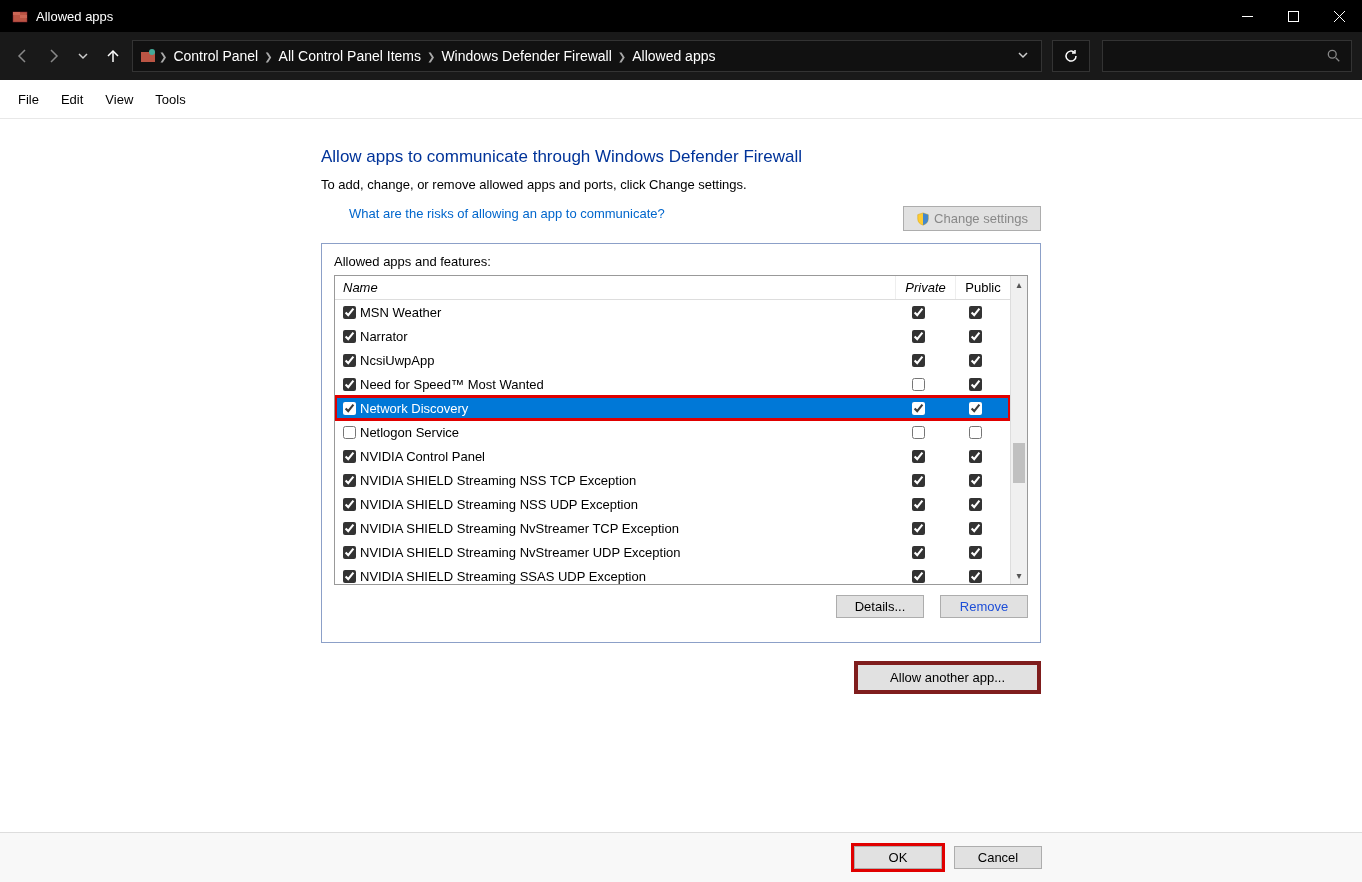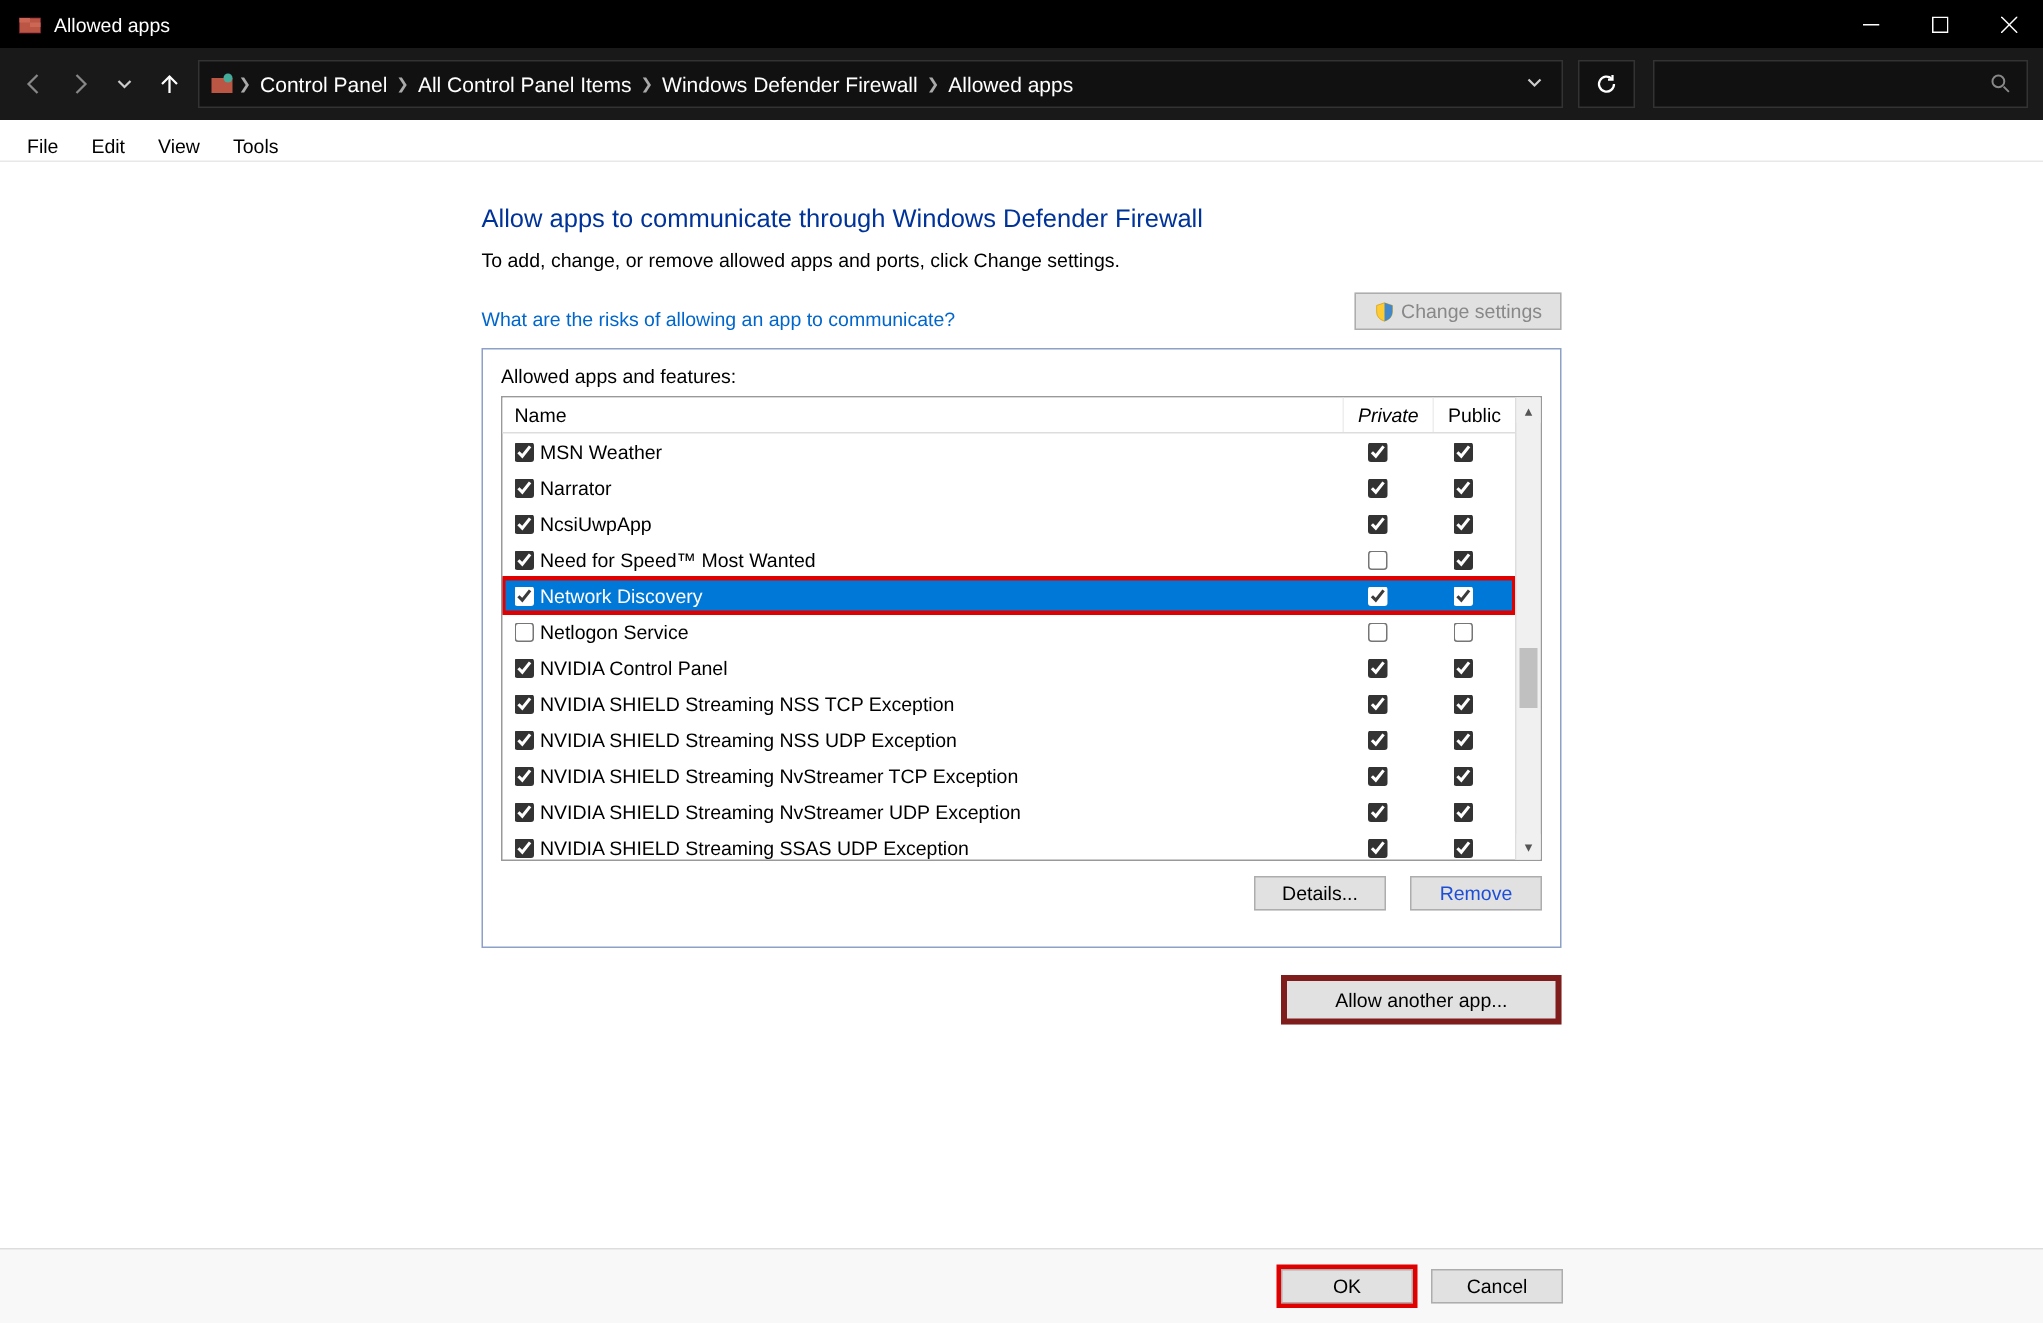--- a/index.html
+++ b/index.html
@@ -21,41 +21,41 @@
   .breadcrumb-wrap { flex: 1; background: #111; border: 1px solid #333; height: 32px; display: flex; align-items: center; padding: 0 6px; color: #fff; }
   .bc-icon { width: 18px; height: 18px; margin-right: 2px; display:flex; align-items:center; justify-content:center;}
   .bc-seg { padding: 0 6px; font-size: 14px; color: #fff; }
   .bc-sep { color: #aaa; font-size: 10px; }
   .bc-spacer { flex: 1; }
   .bc-dropdown { color: #aaa; padding: 0 6px; }
   .refresh-btn { width: 38px; height: 32px; background: #111; border: 1px solid #333; display:flex; align-items:center; justify-content:center; color:#fff; margin-left: 4px;}
   .search-box { width: 250px; height: 32px; background: #111; border: 1px solid #333; display:flex; align-items:center; justify-content: flex-end; padding: 0 10px; color:#888; margin-left: 6px;}
   
   
-  .menubar { background: #fff; height: 28px; display: flex; align-items: flex-end; padding: 0 8px; gap: 2px; border-bottom: 1px solid #e8e8e8; }
+  .menubar { background: #fff; height: 39px; display: flex; align-items: center; padding: 0 8px; gap: 2px; border-bottom: 1px solid #e8e8e8; }
   .menu-item { padding: 2px 10px; font-size: 13px; }
   
   
   .content-wrap { display: flex; height: calc(882px - 32px - 48px - 26px - 50px); }
   .content { margin: 0 auto; width: 720px; padding-top: 28px; }
   .heading { color: #003399; font-size: 17px; font-weight: 400; margin-bottom: 10px; }
   .subtext { font-size: 13px; margin-bottom: 14px; }
-  .risk-row { display: flex; justify-content: space-between; align-items: flex-end; margin-bottom: 12px; }
+  .risk-row { display: flex; justify-content: space-between; align-items: flex-start; margin-bottom: 12px; margin-left: 28px; }
   .link { color: #0066cc; font-size: 13px; }
   .btn { background: #e1e1e1; border: 1px solid #adadad; padding: 4px 12px; font-size: 13px; display:inline-flex; align-items:center; gap:4px; }
   .btn.disabled { color: #888; }
   .shield-icon { width: 14px; height: 14px; }
   
   
   .panel { border: 1px solid #8ca0c8; padding: 10px 12px 24px 12px; }
   .panel-title { font-size: 13px; margin-bottom: 6px; }
   .listbox { border: 1px solid #999; height: 310px; display: flex; }
   .list-content { flex: 1; overflow: hidden; }
   .list-header { display: flex; border-bottom: 1px solid #ddd; background: #fff; font-size: 13px; }
-  .col-name { flex: 1; padding: 4px 8px; border-right: 1px solid #eee; }
+  .col-name { flex: 1; padding: 4px 8px; border-right: 1px solid #eee; font-style: italic; }
   .col-priv { width: 60px; text-align: center; padding: 4px 2px; border-right: 1px solid #eee; font-style: italic;}
   .col-pub { width: 54px; text-align: center; padding: 4px 2px; }
   .list-body { }
   .row { display: flex; align-items: center; font-size: 13px; height: 24px; padding: 0 8px; }
   .row.selected { background: #0078d7; color: #fff; }
   .row.highlight-red { outline: 3px solid #e00000; outline-offset: -2px; position: relative; z-index: 2;}
   .row .cb { width: 13px; height: 13px; margin-right: 2px; }
   .row .name { flex: 1; padding-left: 2px; }
   .row .priv { width: 60px; display:flex; justify-content:center; }
   .row .pub { width: 54px; display:flex; justify-content:center; }

